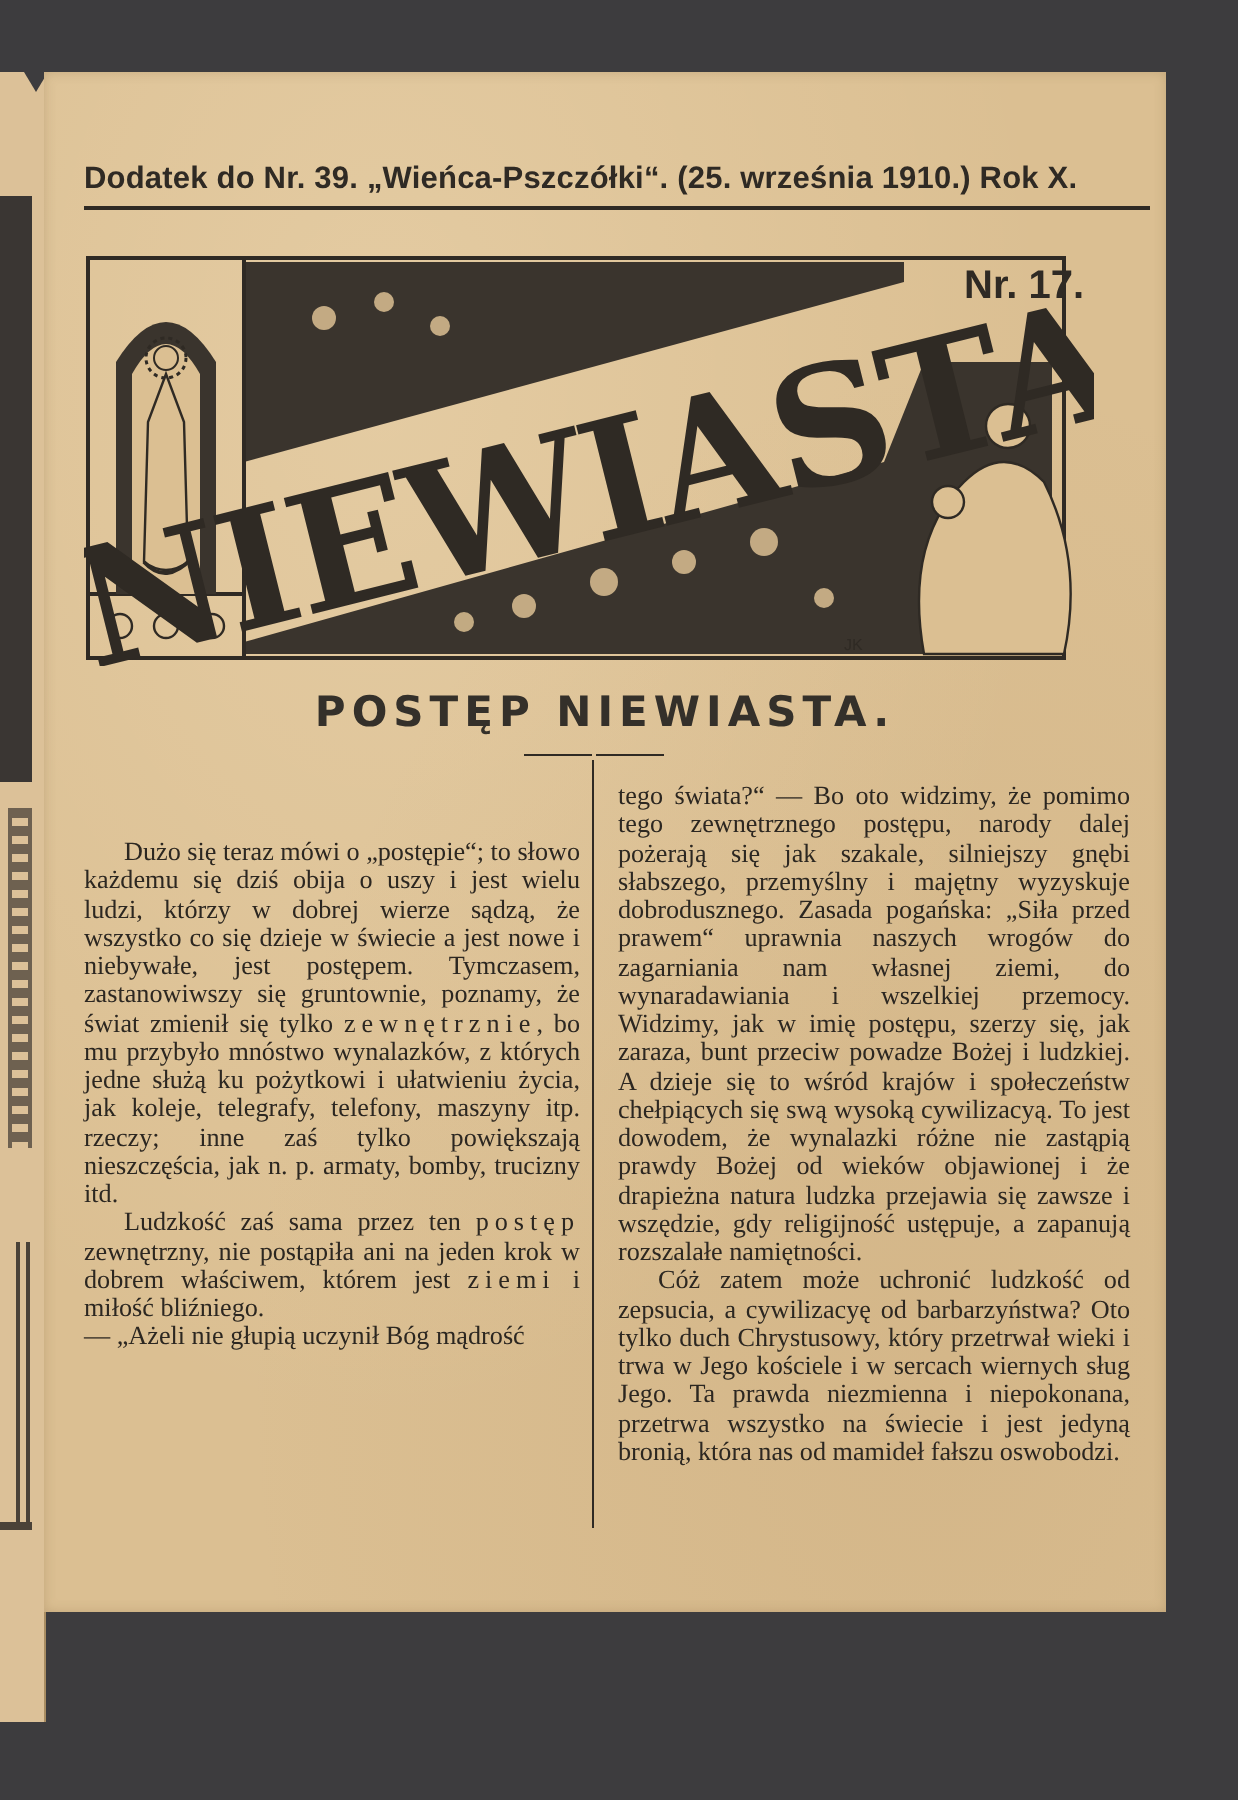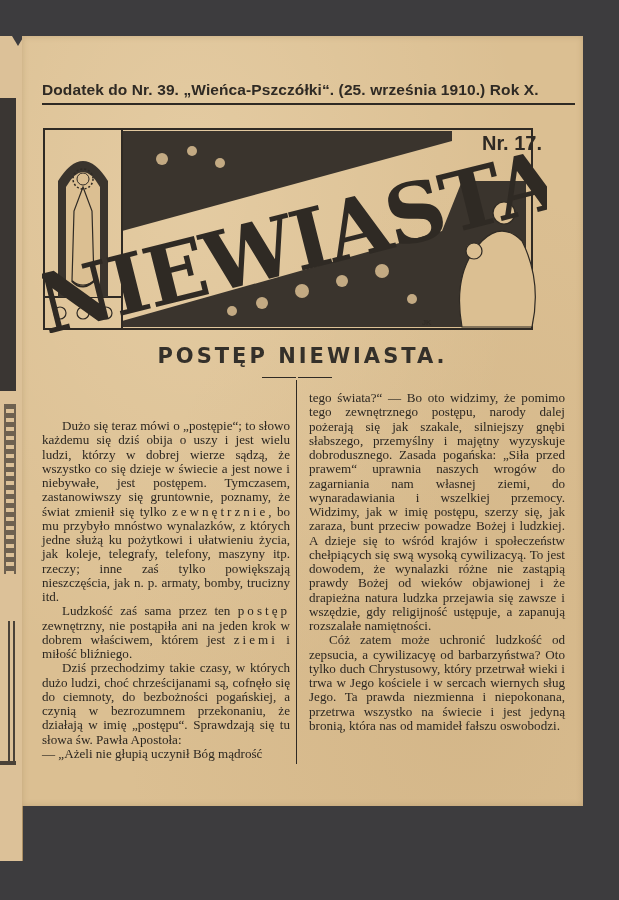--- a/index.html
+++ b/index.html
@@ -148,20 +148,19 @@
 
   <div class="article-title">POSTĘP NIEWIASTA.</div>
 
   <div class="col-rule-short" style="left:240px;"></div>
   <div class="col-rule-short" style="left:276px;"></div>
   <div class="col-divider"></div>
 
   <div class="col col-left" id="col-left">
       <p><span>Dużo się teraz mówi o „postępie“; to słowo każdemu się dziś obija o uszy i jest wielu ludzi, którzy w dobrej wierze sądzą, że wszystko co się dzieje w świecie a jest nowe i niebywałe, jest postępem. Tymczasem, zastanowiwszy się gruntownie, poznamy, że świat zmienił się tylko </span><span class="spaced">zewnętrznie</span><span>, bo mu przybyło mnóstwo wynalazków, z których jedne służą ku pożytkowi i ułatwieniu życia, jak koleje, telegrafy, telefony, maszyny itp. rzeczy; inne zaś tylko powiększają nieszczęścia, jak n. p. armaty, bomby, trucizny itd.</span></p>
       <p><span>Ludzkość zaś sama przez ten </span><span class="spaced">postęp</span><span> zewnętrzny, nie postąpiła ani na jeden krok w dobrem właściwem, którem jest </span><span class="spaced">ziemi</span><span> i miłość bliźniego.</span></p>
-      <p><span>Dziś przechodzimy takie czasy, w których dużo ludzi, choć chrześcijanami są, cofnęło się do ciemnoty, do bezbożności pogańskiej, a czynią w bezrozumnem przekonaniu, że działają w imię „postępu“. Sprawdzają się tu słowa św. Pawła Apostoła:</span></p>
       <p class="noindent"><span>— „Ażeli nie głupią uczynił Bóg mądrość</span></p>
     </div>
   <div class="col col-right" id="col-right">
       <p class="noindent"><span>tego świata?“ — Bo oto widzimy, że pomimo tego zewnętrznego postępu, narody dalej pożerają się jak szakale, silniejszy gnębi słabszego, przemyślny i majętny wyzyskuje dobrodusznego. Zasada pogańska: „Siła przed prawem“ uprawnia naszych wrogów do zagarniania nam własnej ziemi, do wynaradawiania i wszelkiej przemocy. Widzimy, jak w imię postępu, szerzy się, jak zaraza, bunt przeciw powadze Bożej i ludzkiej. A dzieje się to wśród krajów i społeczeństw chełpiących się swą wysoką cywilizacyą. To jest dowodem, że wynalazki różne nie zastąpią prawdy Bożej od wieków objawionej i że drapieżna natura ludzka przejawia się zawsze i wszędzie, gdy religijność ustępuje, a zapanują rozszalałe namiętności.</span></p>
       <p><span>Cóż zatem może uchronić ludzkość od zepsucia, a cywilizacyę od barbarzyństwa? Oto tylko duch Chrystusowy, który przetrwał wieki i trwa w Jego kościele i w sercach wiernych sług Jego. Ta prawda niezmienna i niepokonana, przetrwa wszystko na świecie i jest jedyną bronią, która nas od mamideł fałszu oswobodzi.</span></p>
     </div>
 </div>
 
 </body></html>

